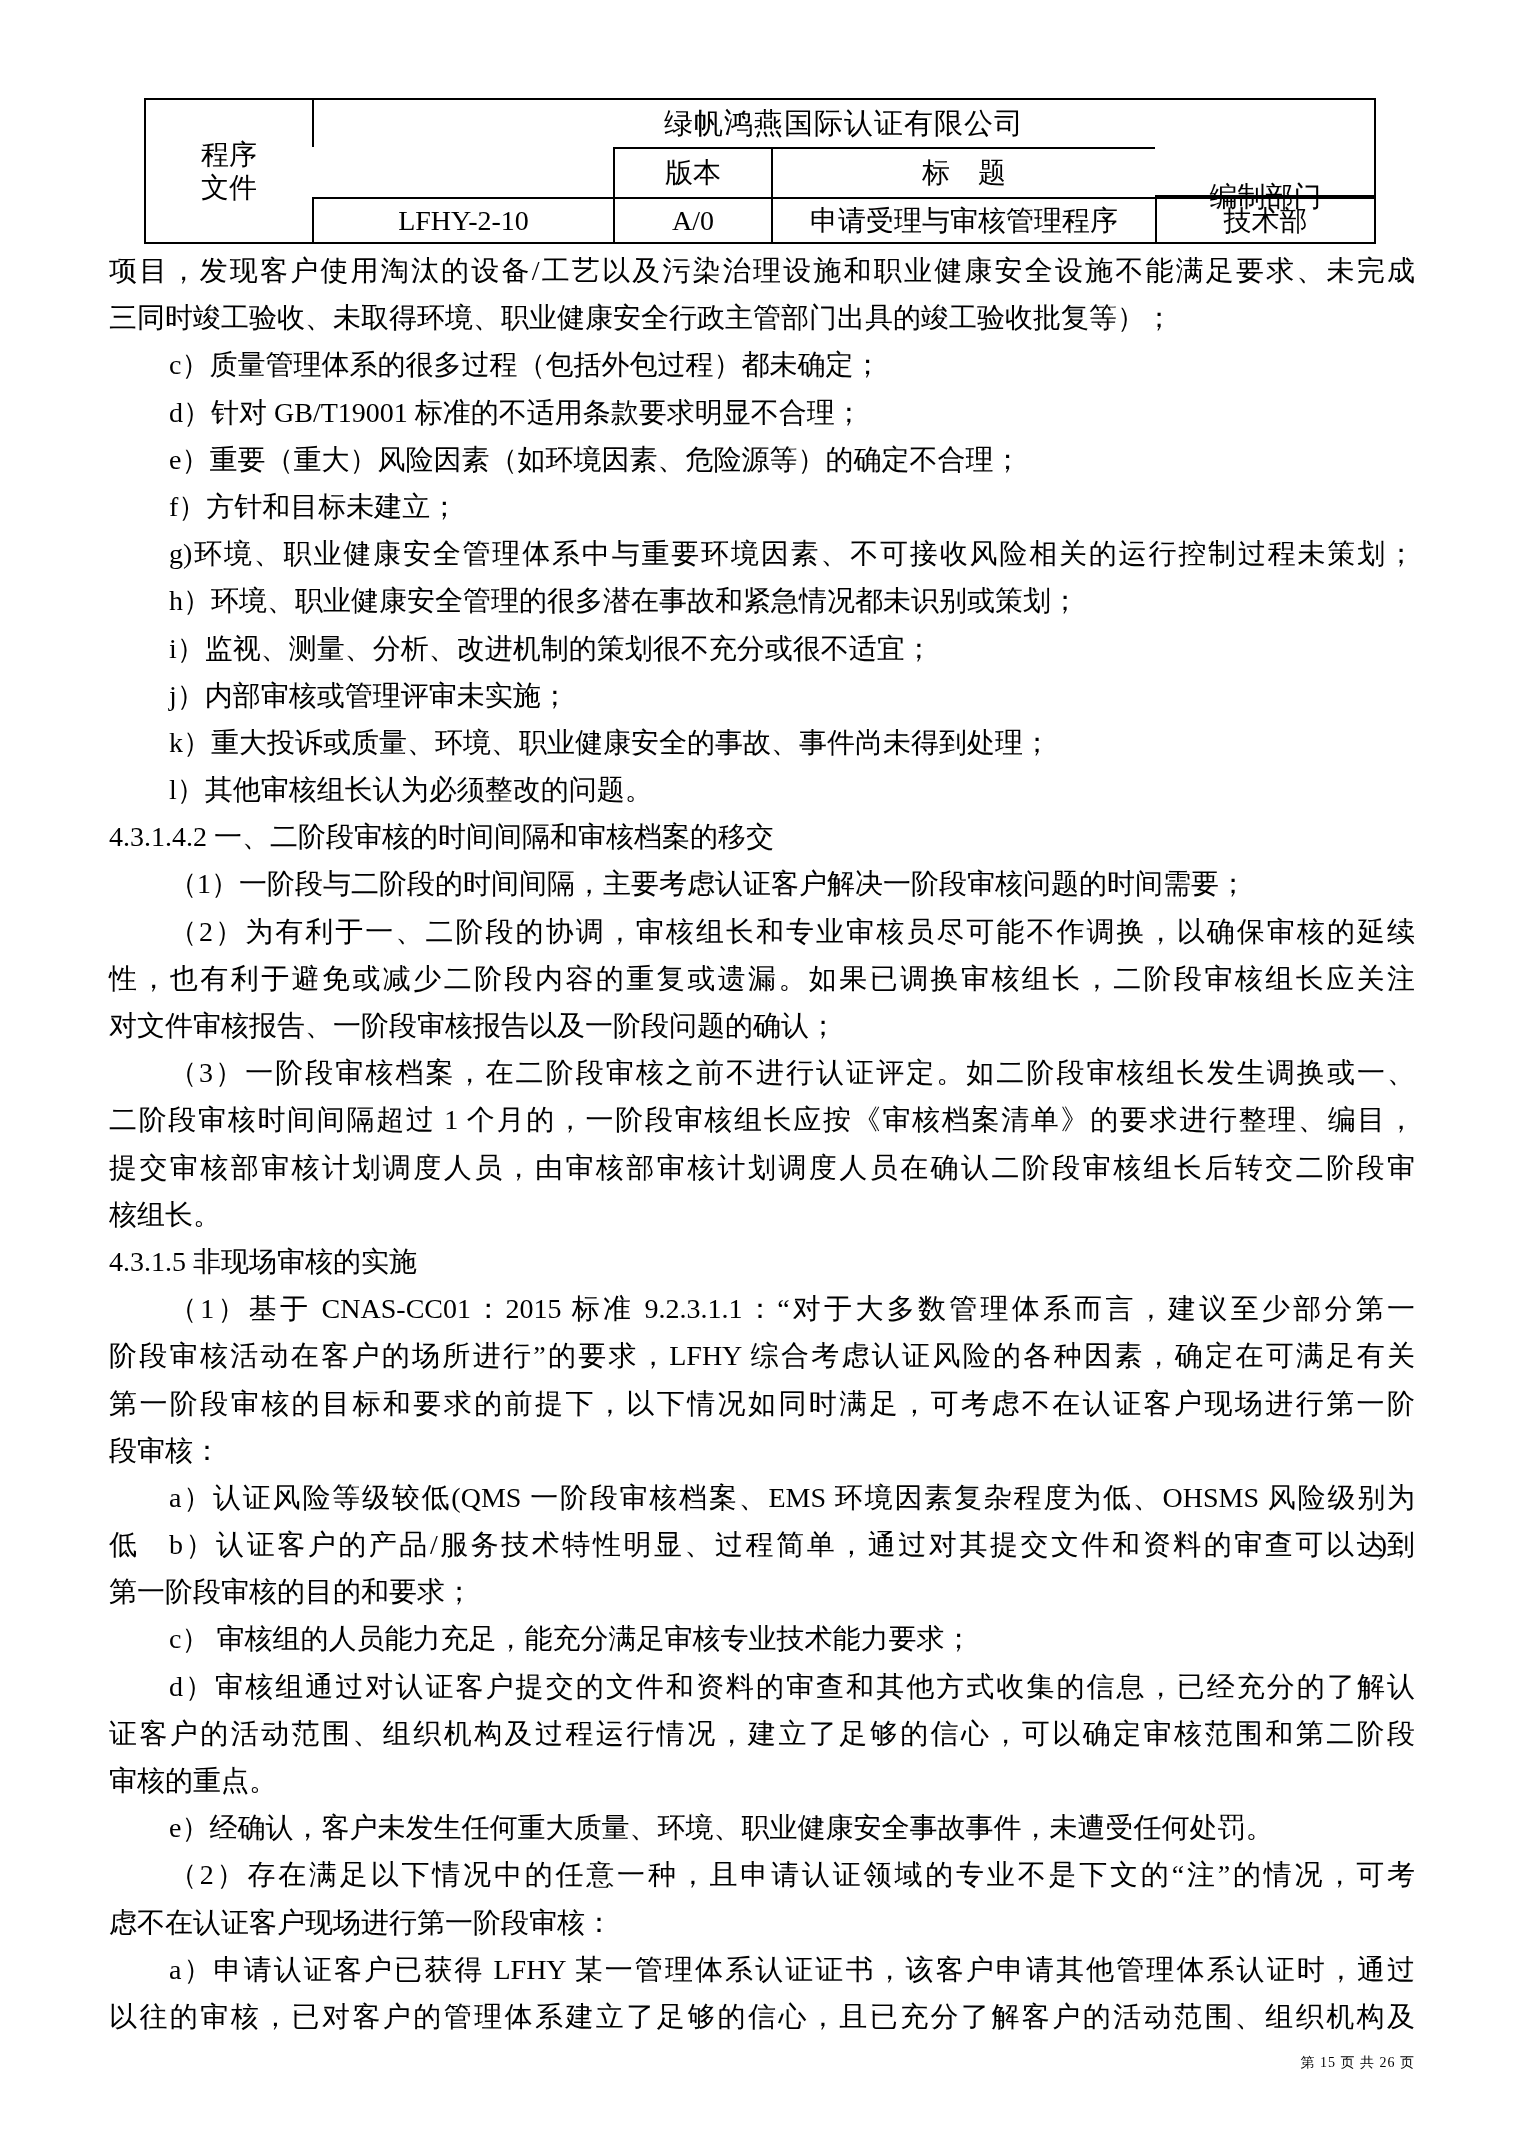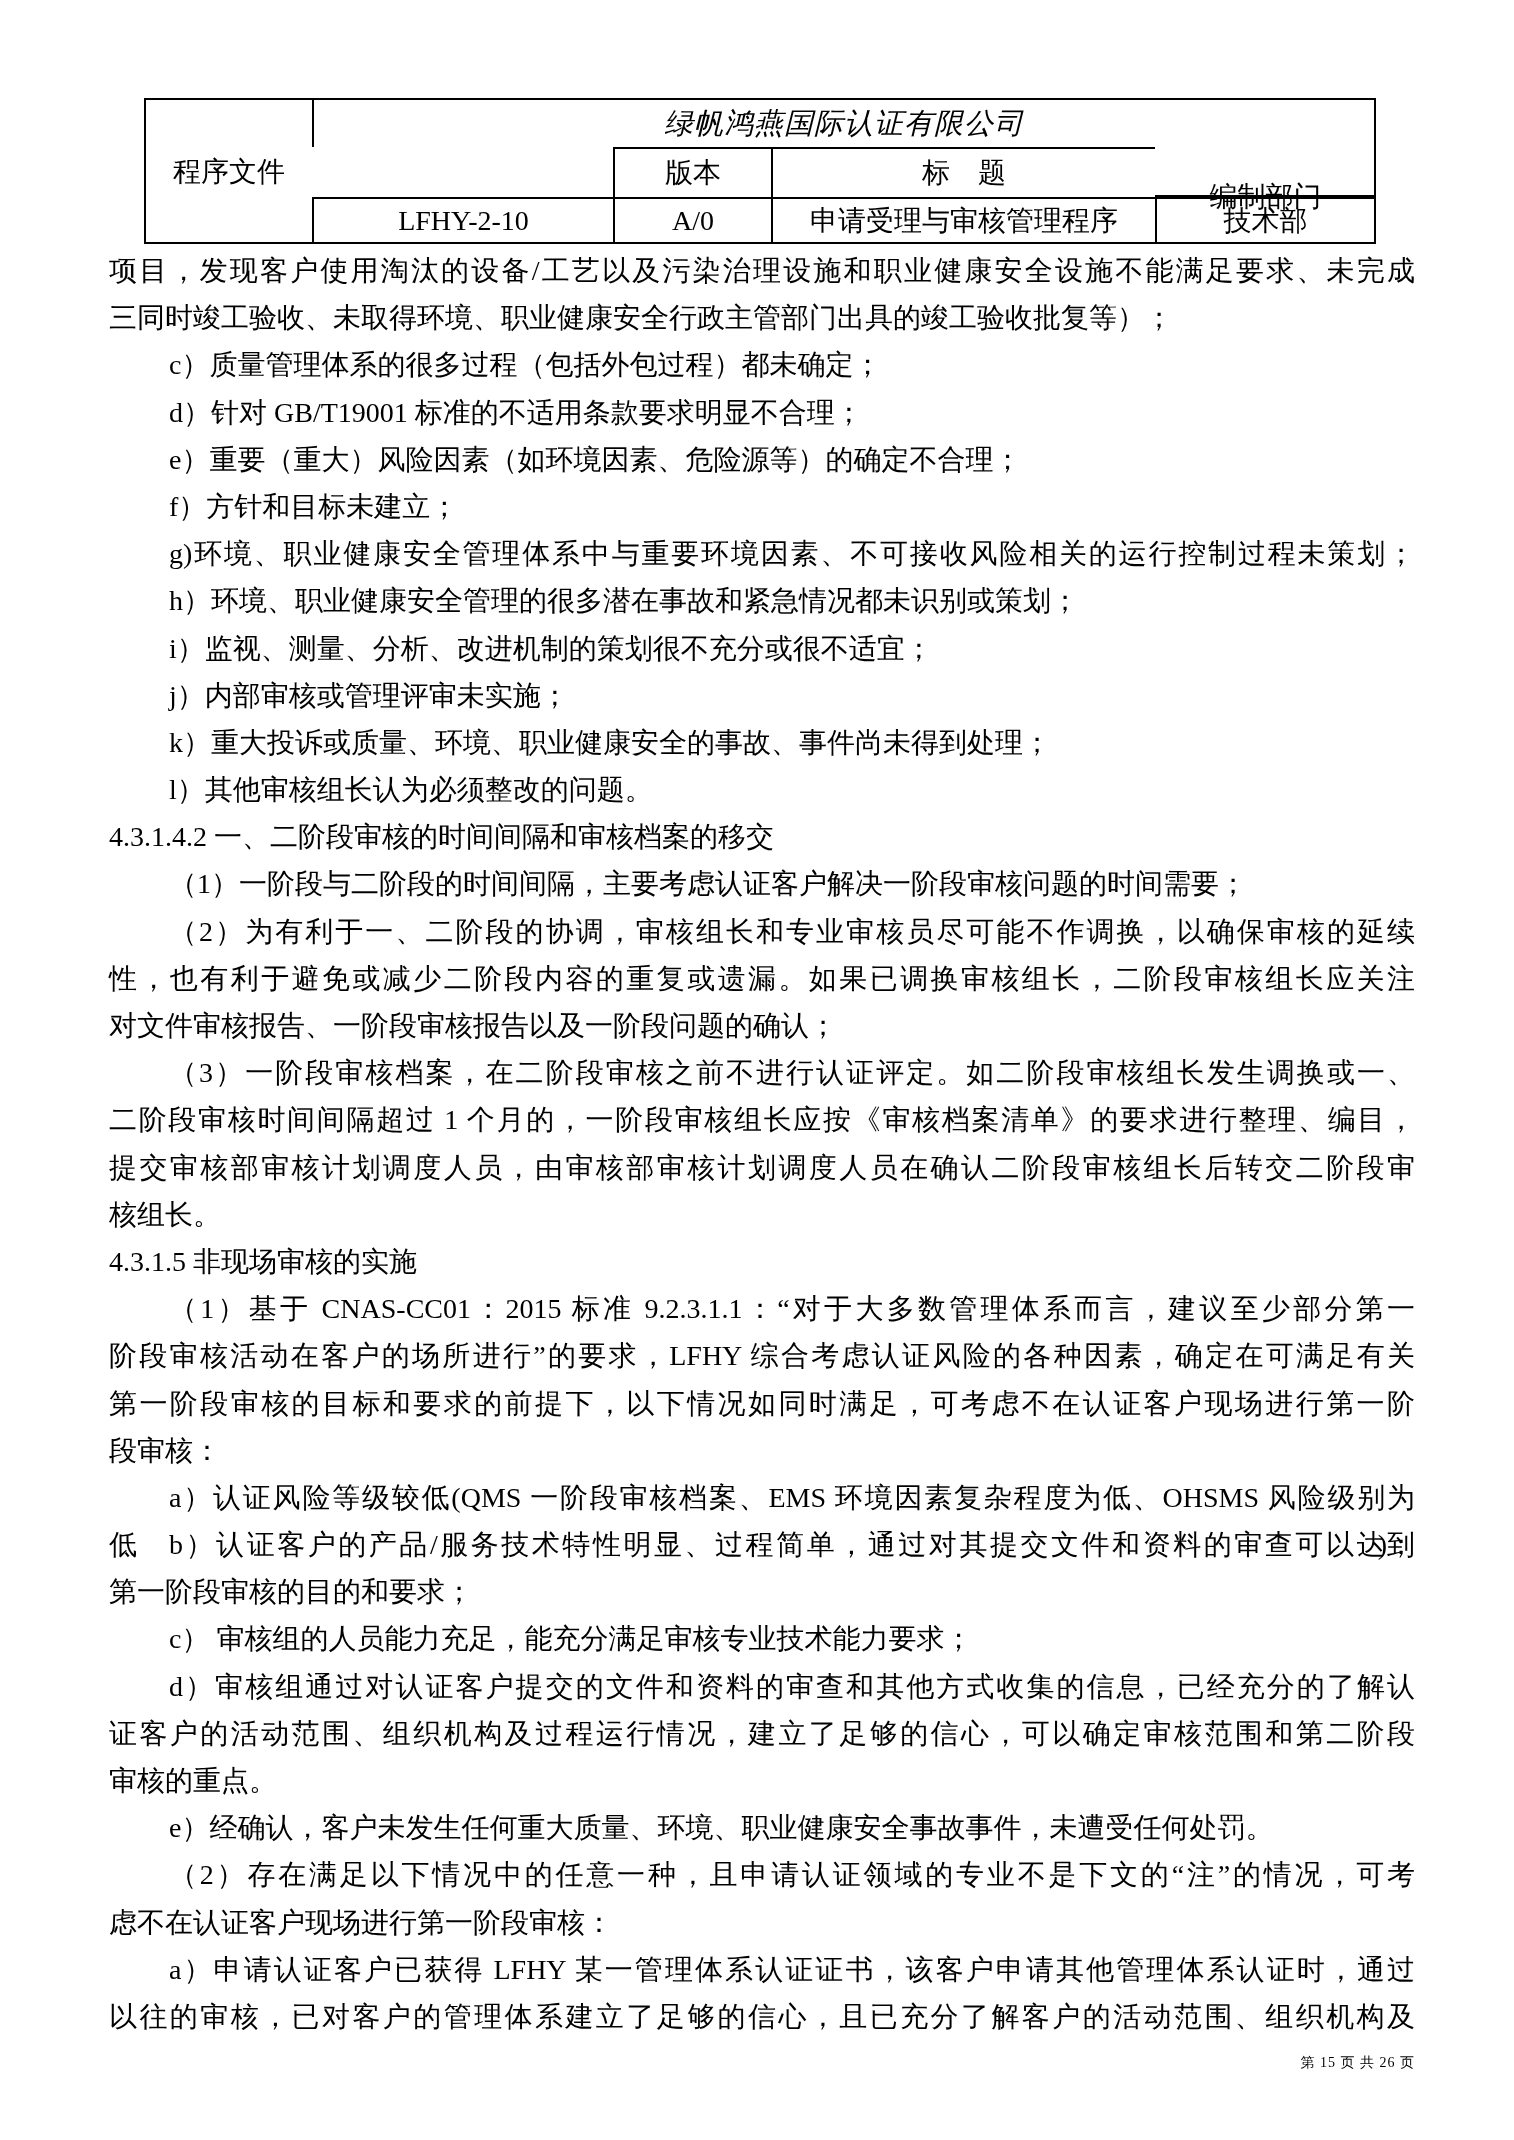--- a/index.html
+++ b/index.html
@@ -18,22 +18,22 @@
     grid-template-columns:166px 301px 158px 384px 219px;
     grid-template-rows:47px 50px 45px;
     font-size:28px;
   }
   .cell{
     box-sizing:border-box;
     border-left:2px solid #000;border-top:2px solid #000;
     display:flex;align-items:center;justify-content:center;
     text-align:center;white-space:nowrap;
   }
-  .cA{grid-area:1/1/4/2;border-left:none;border-top:none;line-height:33px;}
-  .cB{grid-area:1/2/2/6;border-top:none;font-size:29px;letter-spacing:1px;font-style:italic;}
+  .cA{grid-area:1/1/4/2;border-left:none;border-top:none;flex-direction:column;line-height:33px;}
+  .cB{grid-area:1/2/2/6;border-top:none;font-size:29px;letter-spacing:1px;}
   .r2c2{grid-area:2/2/3/3;}
   .r2c3{grid-area:2/3/3/4;}
   .r2c4{grid-area:2/4/3/5;}
   .r2c5{grid-area:2/5/3/6;margin-top:48px;}
   .r3c2{grid-area:3/2/4/3;}
   .r3c3{grid-area:3/3/4/4;}
   .r3c4{grid-area:3/4/4/5;}
   .r3c5{grid-area:3/5/4/6;}
 
   

